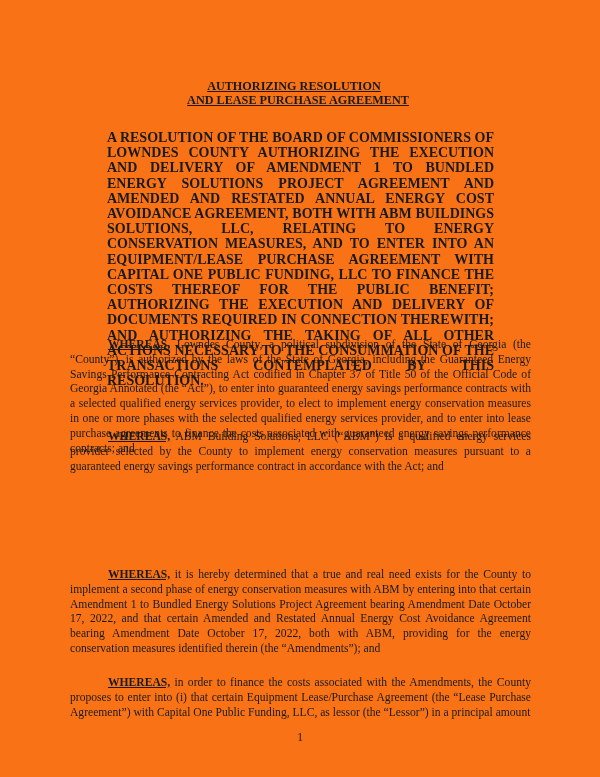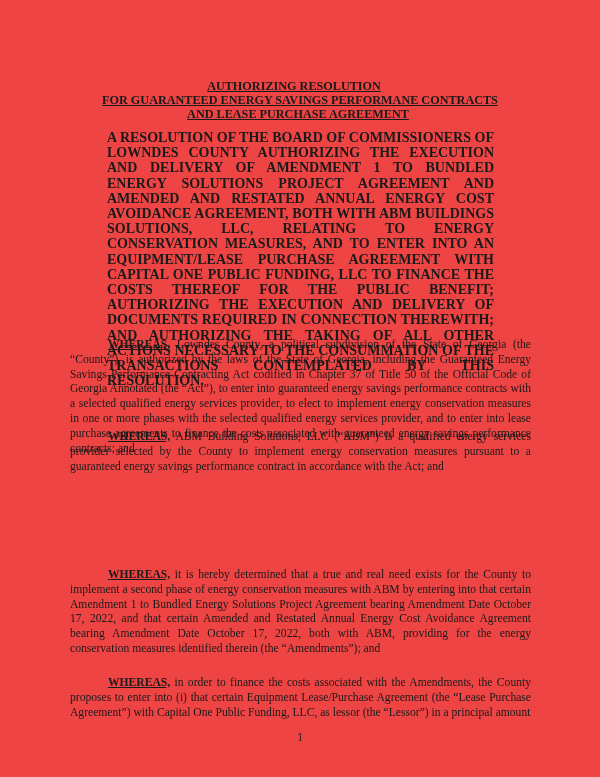--- a/index.html
+++ b/index.html
@@ -13,21 +13,21 @@
     overflow: hidden;
     position: relative;
     font-family: "Liberation Serif", "DejaVu Serif", serif;
     color: #1a1a1a;
   }
   .page {
     position: absolute;
     left: 0; top: 0;
     width: 600px;
     height: 777px;
-    background: #ef4444;
+    background: #f97316;
   }
   .title-block {
     position: absolute;
     left: 0;
     top: 79px;
     width: 600px;
     text-align: center;
     font-weight: bold;
     font-size: 12.2px;
     line-height: 14.2px;
@@ -79,21 +79,20 @@
     font-size: 11.5px;
   }
 </style>
 </head>
 <body>
 
 <div class="page">
 
   <div class="title-block">
     <div class="title-line l1">AUTHORIZING RESOLUTION</div>
-    <div class="title-line l2">FOR GUARANTEED ENERGY SAVINGS PERFORMANE CONTRACTS</div>
     <div class="title-line l3">AND LEASE PURCHASE AGREEMENT</div>
   </div>
 
   <div class="caption">A RESOLUTION OF THE BOARD OF COMMISSIONERS OF LOWNDES COUNTY AUTHORIZING THE EXECUTION AND DELIVERY OF AMENDMENT 1 TO BUNDLED ENERGY SOLUTIONS PROJECT AGREEMENT AND AMENDED AND RESTATED ANNUAL ENERGY COST AVOIDANCE AGREEMENT, BOTH WITH ABM BUILDINGS SOLUTIONS, LLC, RELATING TO ENERGY CONSERVATION MEASURES, AND TO ENTER INTO AN EQUIPMENT/LEASE PURCHASE AGREEMENT WITH CAPITAL ONE PUBLIC FUNDING, LLC TO FINANCE THE COSTS THEREOF FOR THE PUBLIC BENEFIT; AUTHORIZING THE EXECUTION AND DELIVERY OF DOCUMENTS REQUIRED IN CONNECTION THEREWITH; AND AUTHORIZING THE TAKING OF ALL OTHER ACTIONS NECESSARY TO THE CONSUMMATION OF THE TRANSACTIONS CONTEMPLATED BY THIS RESOLUTION.</div>
 
   <div class="para p1">
     <span class="indent"></span><b>WHEREAS,</b><span> Lowndes County, a political subdivision of the State of Georgia (the “County”), is authorized by the laws of the State of Georgia, including the Guaranteed Energy Savings Performance Contracting Act codified in Chapter 37 of Title 50 of the Official Code of Georgia Annotated (the “Act”), to enter into guaranteed energy savings performance contracts with a selected qualified energy services provider, to elect to implement energy conservation measures in one or more phases with the selected qualified energy services provider, and to enter into lease purchase agreements to finance the costs associated with guaranteed energy savings performance contracts; and</span>
   </div>
 
   <div class="para p2">

